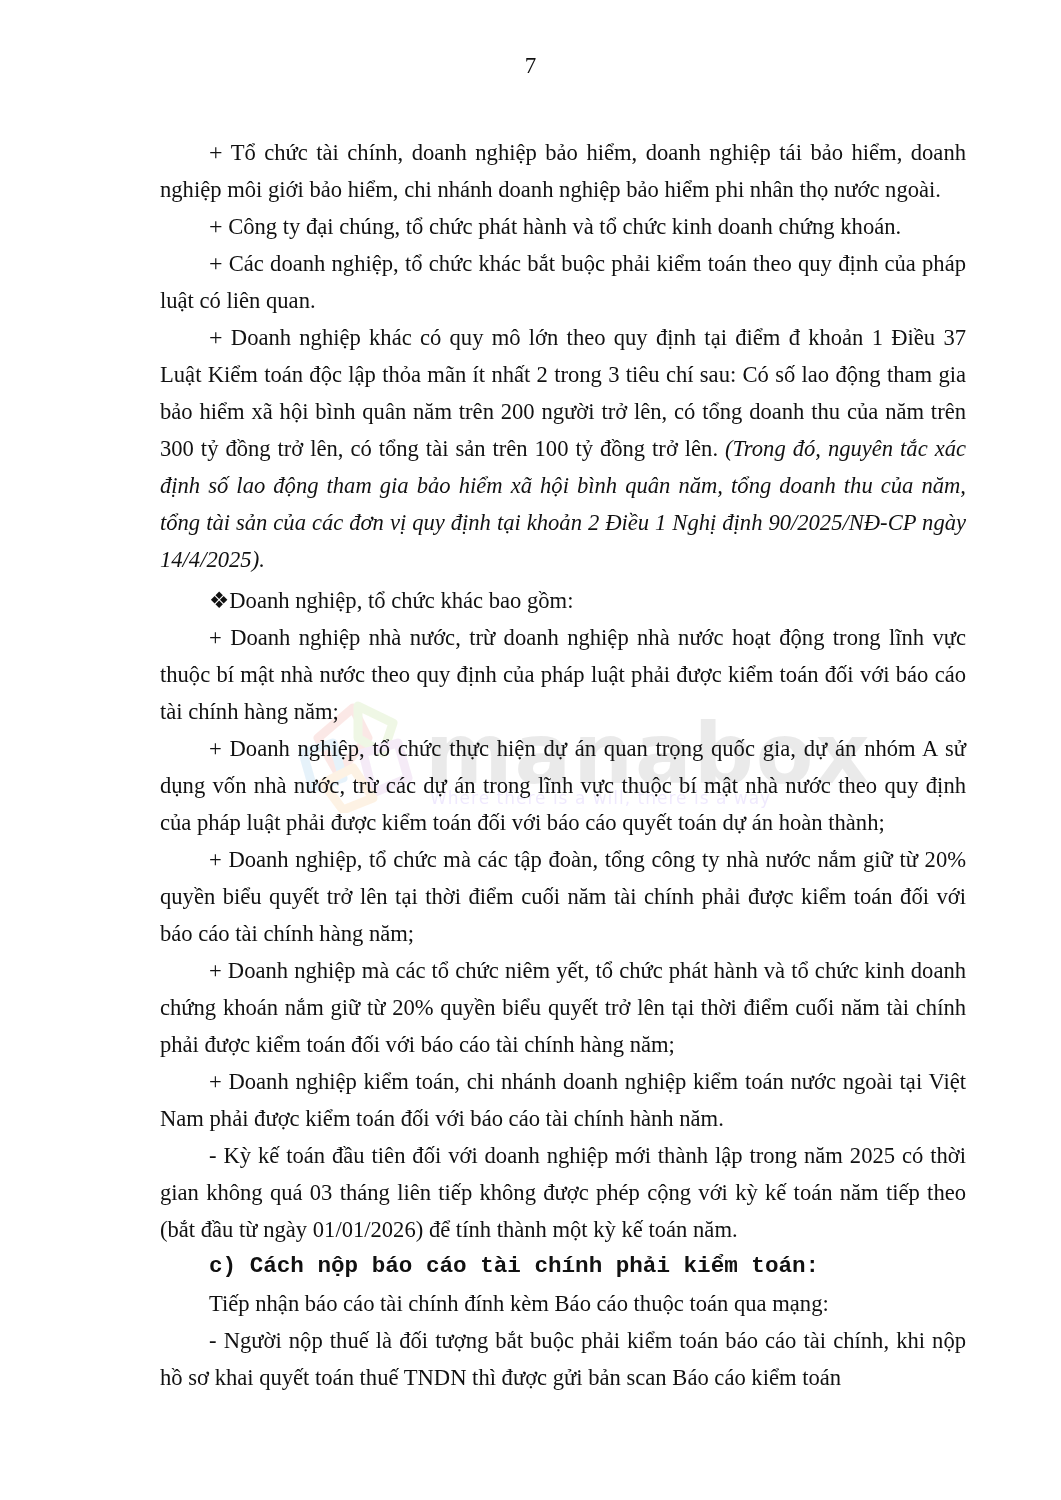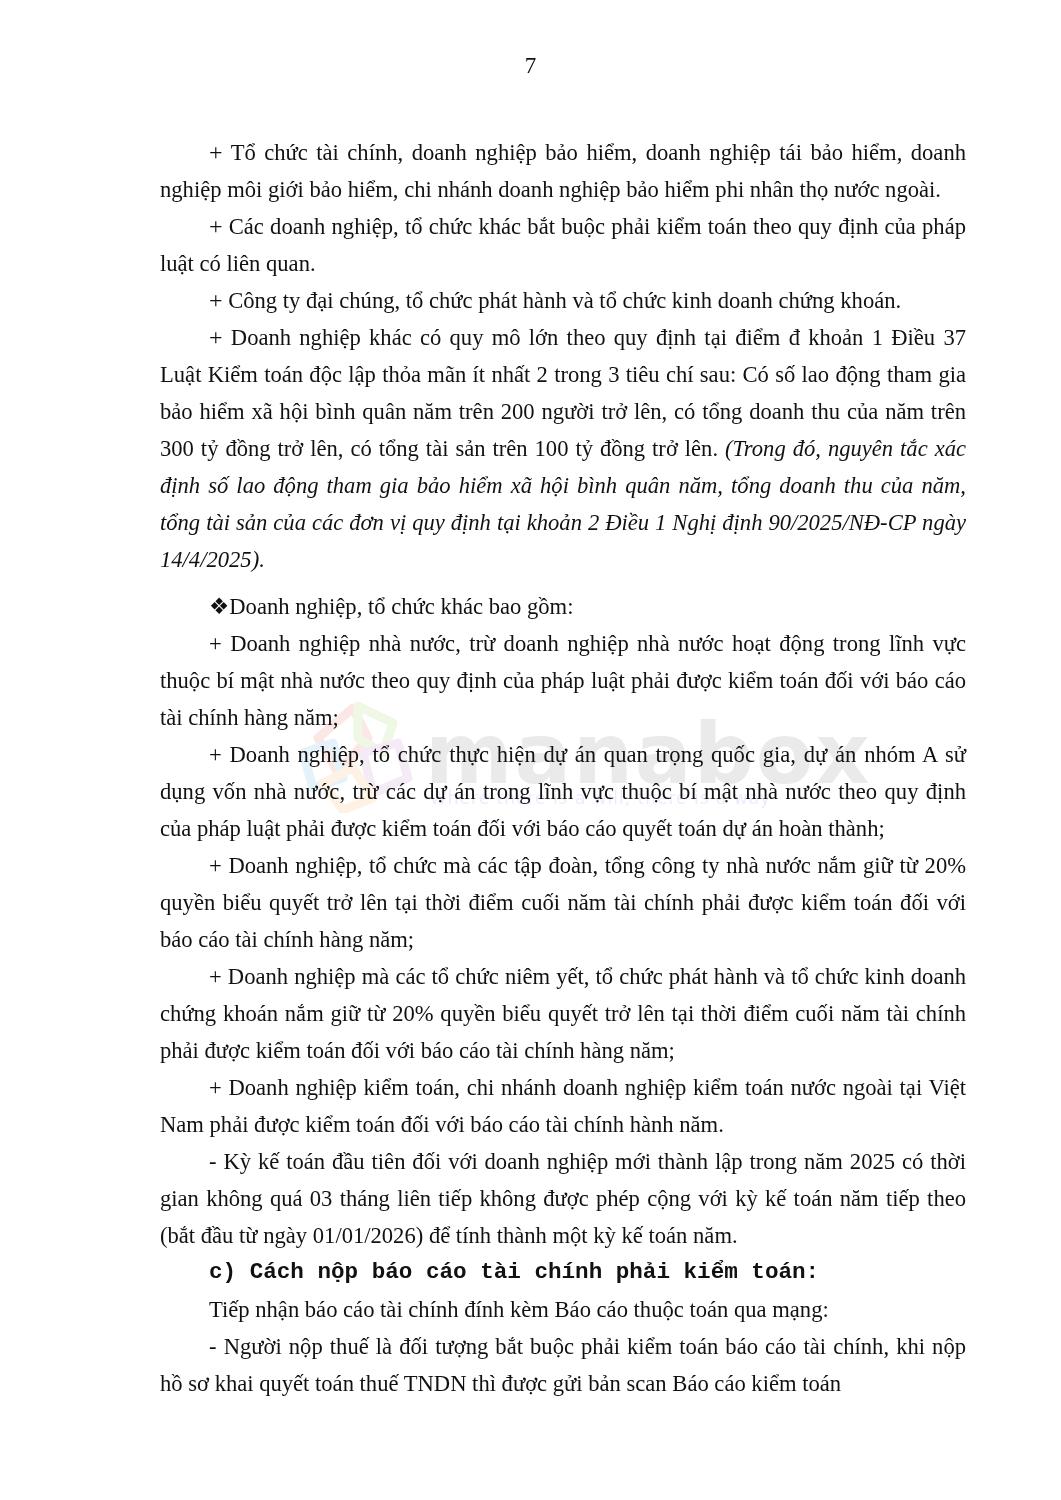--- a/index.html
+++ b/index.html
@@ -10,21 +10,21 @@
   }
   .page-number {
     position: absolute; top: 52px; left: 0; width: 1061px; text-align: center;
     font-size: 23px; line-height: 28px;
   }
   .body-text {
     position: absolute; left: 160px; top: 106px; width: 806px;
     font-size: 22.6px; line-height: 37px; text-align: justify;
   }
   .body-text p { margin: 0; text-indent: 49px; }
-  .body-text p.gap-before { margin-top: 10px; }
+  .body-text p.gap-before { margin-top: 4px; }
   .body-text .italic { font-style: italic; text-indent: 0; }
   .body-text .bold { font-weight: bold; font-family: Liberation Mono, monospace; }
   .plus-sym { font-size: 24px; }
   .watermark {
     position: absolute; left: 290px; top: 690px; width: 520px; height: 130px;
     pointer-events: none; z-index: 0; opacity: 0.13;
   }
   .wm-logo { position: absolute; left: 8px; top: 8px; width: 125px; height: 115px; }
   .wm-text {
     position: absolute; left: 135px; top: 16px;
@@ -56,23 +56,23 @@
     <div class="wm-text">manabox</div>
     <div class="wm-tag">Where there is a will, there is a way</div>
   </div>
 
   <div class="page-number content">7</div>
 
   <div class="body-text content">
 
     <p><span class="plus-sym">+</span> <span>Tổ chức tài chính, doanh nghiệp bảo hiểm, doanh nghiệp tái bảo hiểm, doanh nghiệp môi giới bảo hiểm, chi nhánh doanh nghiệp bảo hiểm phi nhân thọ nước ngoài.</span></p>
 
+    <p><span class="plus-sym">+</span> <span>Công ty đại chúng, tổ chức phát hành và tổ chức kinh doanh chứng khoán.</span></p>
+
     <p><span class="plus-sym">+</span> <span>Các doanh nghiệp, tổ chức khác bắt buộc phải kiểm toán theo quy định của pháp luật có liên quan.</span></p>
-
-    <p><span class="plus-sym">+</span> <span>Công ty đại chúng, tổ chức phát hành và tổ chức kinh doanh chứng khoán.</span></p>
 
     <p><span class="plus-sym">+</span> <span>Doanh nghiệp khác có quy mô lớn theo quy định tại điểm đ khoản 1 Điều 37 Luật Kiểm toán độc lập thỏa mãn ít nhất 2 trong 3 tiêu chí sau: Có số lao động tham gia bảo hiểm xã hội bình quân năm trên 200 người trở lên, có tổng doanh thu của năm trên 300 tỷ đồng trở lên, có tổng tài sản trên 100 tỷ đồng trở lên.</span> <span class="italic">(Trong đó, nguyên tắc xác định số lao động tham gia bảo hiểm xã hội bình quân năm, tổng doanh thu của năm, tổng tài sản của các đơn vị quy định tại khoản 2 Điều 1 Nghị định 90/2025/NĐ-CP ngày 14/4/2025).</span></p>
 
     <p class="gap-before"><span>❖</span><span>Doanh nghiệp, tổ chức khác bao gồm:</span></p>
 
     <p><span>+</span> <span>Doanh nghiệp nhà nước, trừ doanh nghiệp nhà nước hoạt động trong lĩnh vực thuộc bí mật nhà nước theo quy định của pháp luật phải được kiểm toán đối với báo cáo tài chính hàng năm;</span></p>
 
     <p><span>+</span> <span>Doanh nghiệp, tổ chức thực hiện dự án quan trọng quốc gia, dự án nhóm A sử dụng vốn nhà nước, trừ các dự án trong lĩnh vực thuộc bí mật nhà nước theo quy định của pháp luật phải được kiểm toán đối với báo cáo quyết toán dự án hoàn thành;</span></p>
 
     <p><span>+</span> <span>Doanh nghiệp, tổ chức mà các tập đoàn, tổng công ty nhà nước nắm giữ từ 20% quyền biểu quyết trở lên tại thời điểm cuối năm tài chính phải được kiểm toán đối với báo cáo tài chính hàng năm;</span></p>

